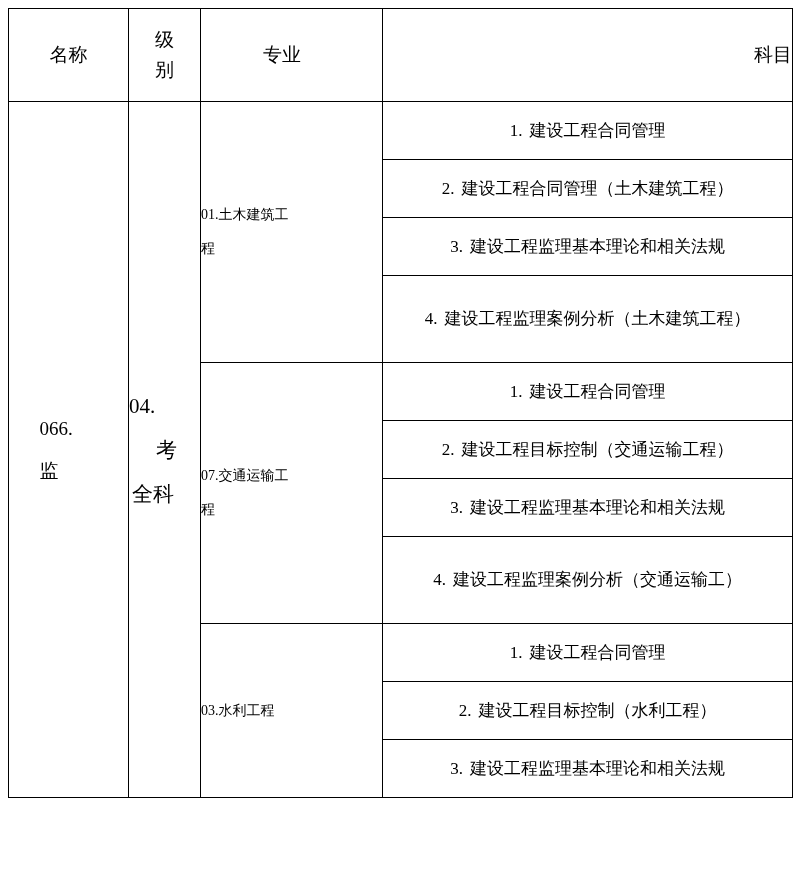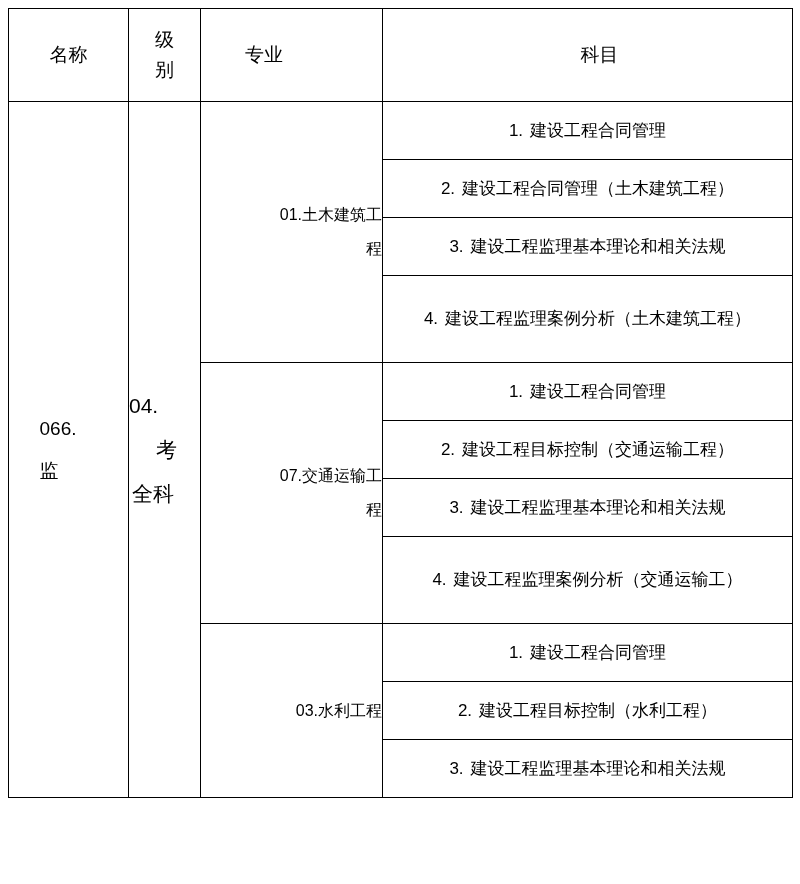--- a/index.html
+++ b/index.html
@@ -13,20 +13,21 @@
     font-family: "Liberation Sans", sans-serif;
     color: #000000;
     overflow: hidden;
   }
   .page {
     position: relative;
     width: 708px;
     height: 884px;
     box-sizing: border-box;
     padding: 8px 8px 0 8px;
+    font-family: Liberation Serif, serif;
   }
   table.exam-table {
     border-collapse: collapse;
     table-layout: fixed;
     width: 784px;
     margin: 0;
   }
   table.exam-table td, table.exam-table th {
     border: 1px solid #000000;
     vertical-align: middle;
@@ -38,26 +39,26 @@
   .col-major  { width: 182px; }
   .col-subject{ width: 410px; }
 
   .head-cell {
     height: 92px;
     text-align: center;
     font-size: 19px;
     line-height: 30px;
   }
   .head-cell.left-pad {
-    text-align: center;
+    text-align: right;
     padding-left: 24px;
   }
   .head-cell.major {
     text-align: left;
-    padding-left: 44px;
+    padding-left: 62px;
   }
   .head-level-inner {
     display: block;
     text-align: center;
     width: 34px;
     margin: 0 auto;
     font-size: 19px;
     line-height: 30px;
   }
 
@@ -80,23 +81,23 @@
     line-height: 44px;
     vertical-align: middle;
     text-align: left;
     padding-left: 11px;
   }
   .level-inner { display: block; width: 48px; }
   .level-line2 { display: block; text-align: right; }
   .level-line3 { display: block; text-align: center; }
 
   .major-cell {
-    font-size: 16px;
+    font-size: 14px;
     line-height: 34px;
-    text-align: right;
+    text-align: left;
     padding-left: 34px;
     padding-right: 6px;
     vertical-align: middle;
     margin-left: 15px;
   }
 
   .subject-cell {
     font-size: 17px;
     line-height: 38px;
     text-align: center;

